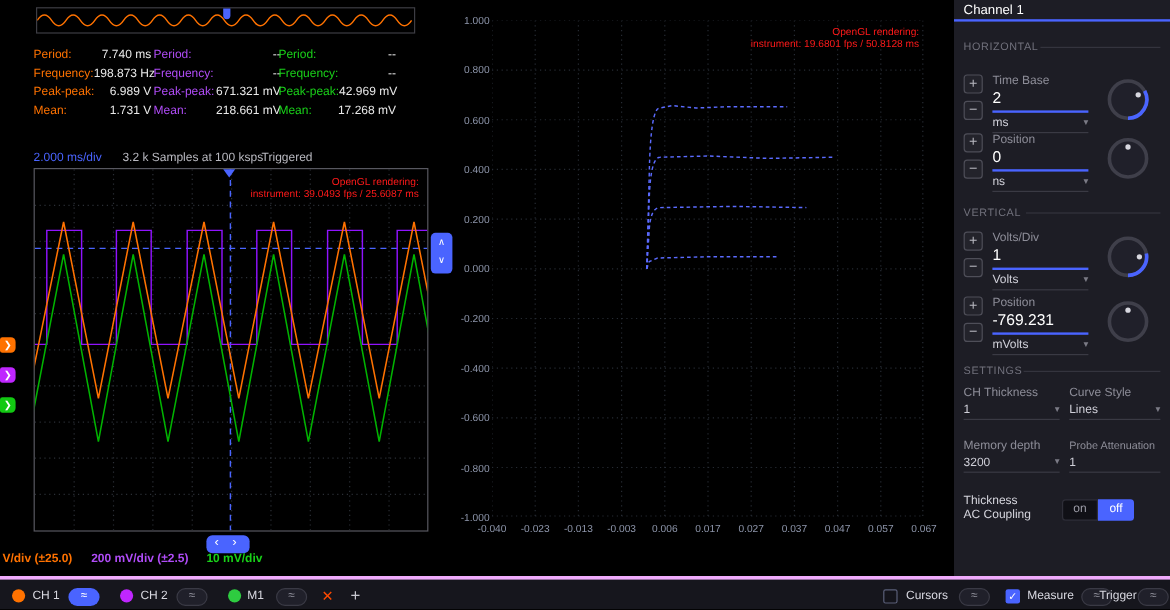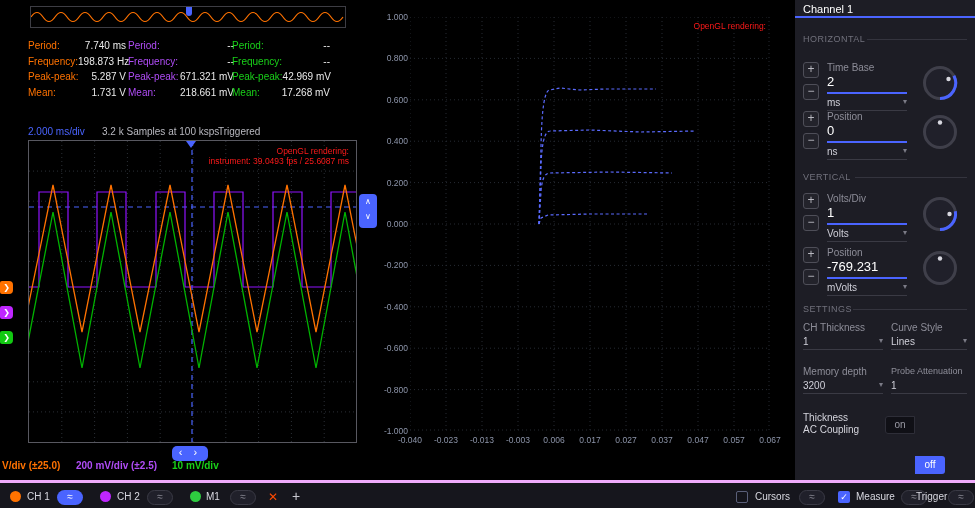--- a/index.html
+++ b/index.html
@@ -42,21 +42,21 @@
         color:#b8b8c0; font-size:12px; line-height:13px; text-align:center; }
   .plabel { font-size:10px; color:#8d8d98; white-space:nowrap; }
   .pvalue { font-size:13px; color:#fff; }
   .blue-ul { height:2px; background:#4a64ff; }
   .dd { height:14px; border-bottom:1px solid #3a3a44; font-size:10px; color:#cfcfd8;
         display:flex; justify-content:space-between; }
   .dd .chev { color:#7b7b86; font-size:8px; }
   .toggle-on { width:30px; height:18px; background:#101016; border:1px solid #2e2e38; border-radius:3px 0 0 3px;
                color:#9a9aa5; font-size:10px; text-align:center; line-height:16px; }
   .toggle-off { width:30px; height:18px; background:#4a64ff; border-radius:0 3px 3px 0;
-                color:#fff; font-size:10px; text-align:center; line-height:18px;margin-top:40px; }
+                color:#fff; font-size:10px; text-align:center; line-height:18px; }
 
   
   .bbar { left:0; top:480px; width:975px; height:28px; background:#16161d; border-top:3px solid #f0abfc; }
   .bbar .abs { position:absolute; }
   .dot { width:11px; height:11px; border-radius:50%; }
   .blab { font-size:10px; color:#d8d8e0; }
   .pill { width:26px; height:15px; border-radius:8px; text-align:center; line-height:14px; font-size:10px; }
   .pill.active { background:#4a64ff; color:#fff; }
   .pill.idle { background:#20202a; border:1px solid #3a3a45; color:#8d8d98; line-height:12px; }
   .cb { width:12px; height:12px; border-radius:2px; }
@@ -79,21 +79,21 @@
     <div class="mrow">
         <span style="color:#ff7200">Period:</span>
         <span class="mv">7.740 ms</span>
       </div>
     <div class="mrow">
         <span style="color:#ff7200">Frequency:</span>
         <span class="mv">198.873 Hz</span>
       </div>
     <div class="mrow">
         <span style="color:#ff7200">Peak-peak:</span>
-        <span class="mv">5.287 V</span>
+        <span class="mv">6.989 V</span>
       </div>
     <div class="mrow">
         <span style="color:#ff7200">Mean:</span>
         <span class="mv">1.731 V</span>
       </div>
   </div>
   <div class="abs mcol" style="left:128px;top:40px;width:106px">
     <div class="mrow">
         <span style="color:#b04cf7">Period:</span>
         <span class="mv">--</span>
@@ -226,20 +226,21 @@
       </g>
       <g fill="none" stroke="#5b6bff" stroke-width="1.2" stroke-dasharray="3,2.5">
         <path d="M129 207 L131 130 Q132 72 140 73 L150 71 L170 73 L195 72 L246 72"></path>
         <path d="M129 207 L131 150 Q132 114 140 114 L180 113 L230 115 L286 114"></path>
         <path d="M129 207 L131 175 Q132 156 140 156 L200 155 L262 156"></path>
         <path d="M129 207 L131 201 L138 198 L180 197 L239 197"></path>
       </g>
     </svg>
     <div class="abs gl-text" style="left:146px;top:4px;width:210px">
       <div>OpenGL rendering:</div>
+      <div>instrument: 19.6801 fps / 50.8128 ms</div>
     </div>
   </div>
 
   <span class="abs xtick" style="left:390px">-0.040</span>
   <span class="abs xtick" style="left:426px">-0.023</span>
   <span class="abs xtick" style="left:462px">-0.013</span>
   <span class="abs xtick" style="left:498px">-0.003</span>
   <span class="abs xtick" style="left:534px">0.006</span>
   <span class="abs xtick" style="left:570px">0.017</span>
   <span class="abs xtick" style="left:606px">0.027</span>

